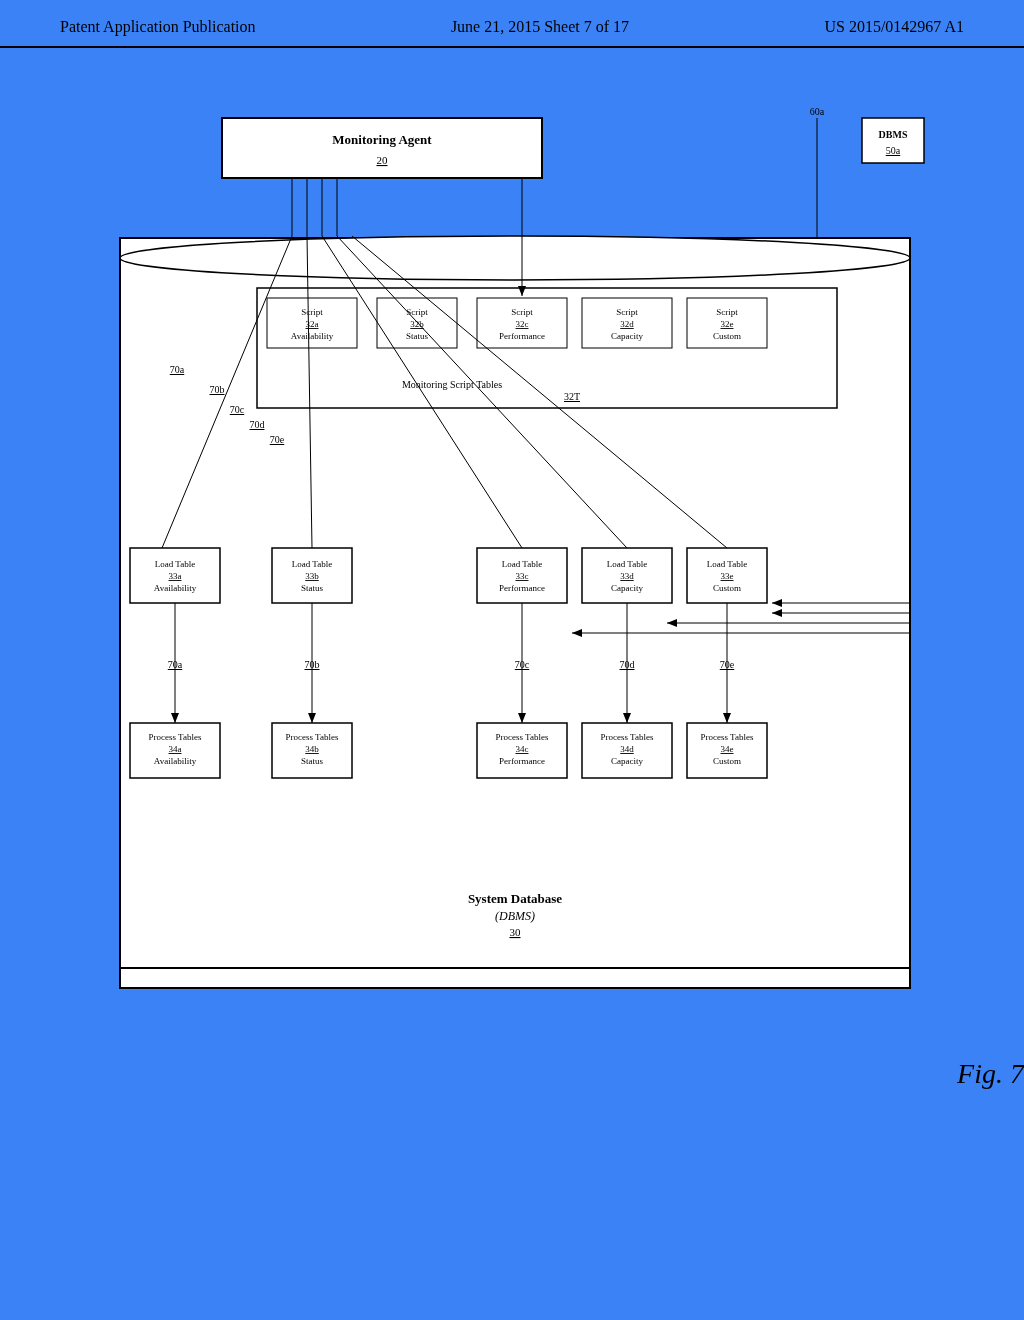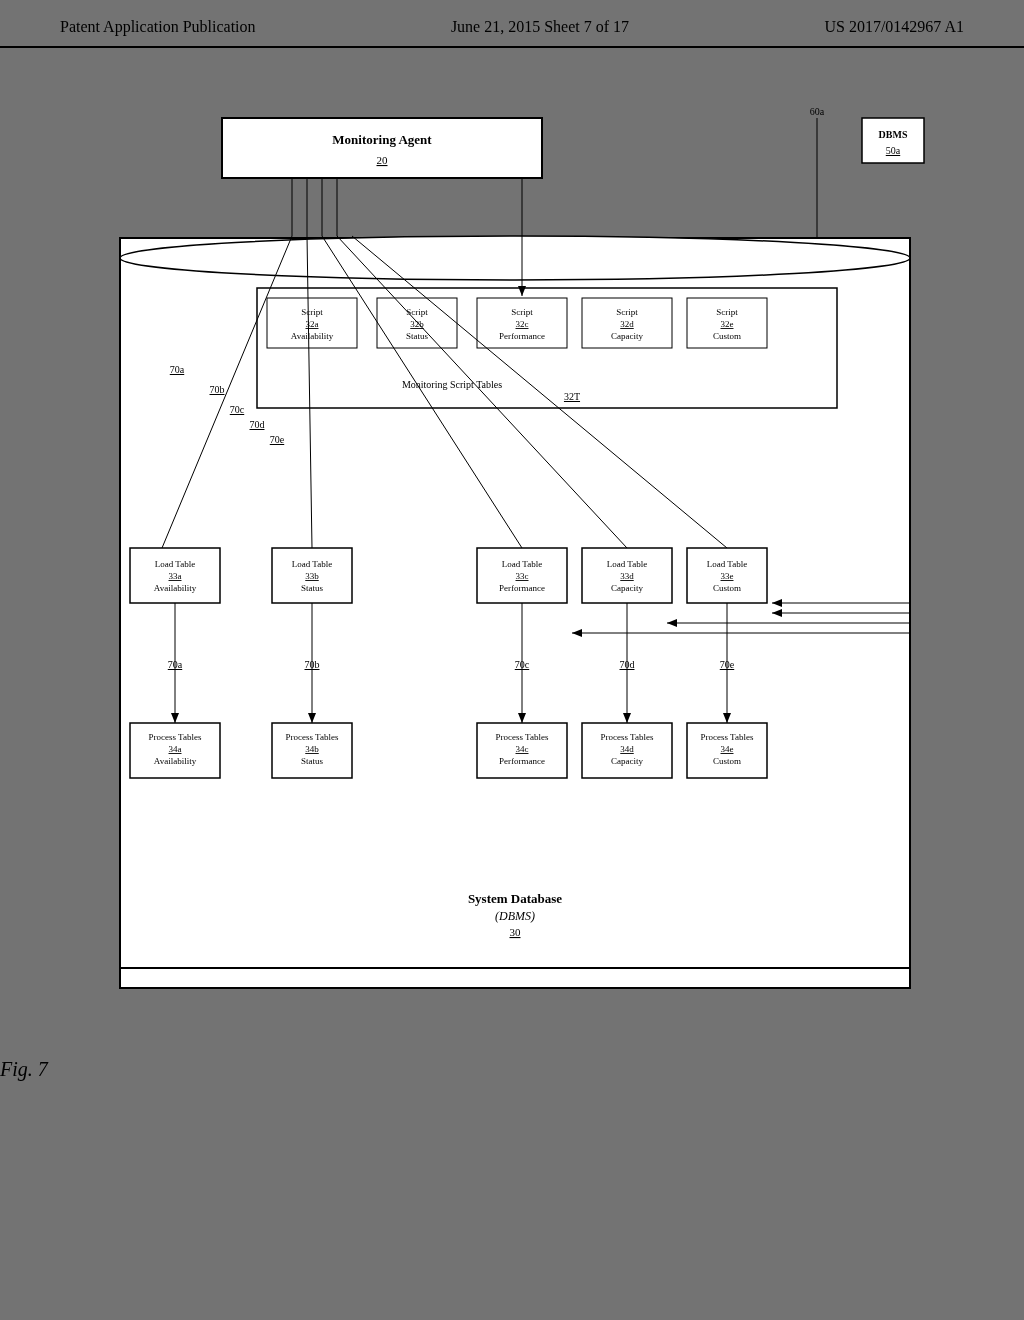--- a/index.html
+++ b/index.html
@@ -8,42 +8,42 @@
       font-family: 'Times New Roman', Times, serif;
       width: 1024px;
       min-height: 1320px;
       position: relative;
       overflow: hidden;
     }
 
     .page {
       width: 1024px;
       min-height: 1320px;
-      background: #737373;
+      background: #3b82f6;
       position: relative;
     }
 
     
     .header {
       display: flex;
       justify-content: space-between;
       align-items: center;
       padding: 18px 60px 10px 60px;
       border-bottom: 2px solid #000;
     }
   </style>
 </head>
 <body>
 
 <div class="page">
 
   <div class="header">
     <span>Patent Application Publication</span>
     <span>June 21, 2015   Sheet 7 of 17</span>
-    <span>US 2017/0142967 A1</span>
+    <span>US 2015/0142967 A1</span>
   </div>
 
   <div style="position:relative; width:900px; height:980px; margin: 20px auto 0 auto;">
 
     <svg width="900" height="980" style="position:absolute;top:0;left:0;overflow:visible;">
 
       <rect x="58" y="170" width="790" height="750" fill="white" stroke="black" stroke-width="2"></rect>
 
       <ellipse cx="453" cy="190" rx="395" ry="22" fill="white" stroke="black" stroke-width="1.5"></ellipse>
 
@@ -198,17 +198,17 @@
       <text x="665" y="684" text-anchor="middle" font-family="Times New Roman" font-size="9" text-decoration="underline">34e</text>
       <text x="665" y="696" text-anchor="middle" font-family="Times New Roman" font-size="9">Custom</text>
 
       <text x="453" y="835" text-anchor="middle" font-family="Times New Roman" font-size="13" font-weight="bold">System Database</text>
       <text x="453" y="852" text-anchor="middle" font-family="Times New Roman" font-size="12" font-style="italic">(DBMS)</text>
       <text x="453" y="868" text-anchor="middle" font-family="Times New Roman" font-size="11" text-decoration="underline">30</text>
 
     </svg>
   </div>
 
-  <div style="text-align:left; font-family:'Times New Roman',Times,serif; font-size:20px; font-style:italic; margin-top: 10px;">
+  <div style="text-align:right; font-family:'Times New Roman',Times,serif; font-size:28px; font-style:italic; margin-top: 10px;">
     <span>Fig. 7</span>
   </div>
 
 </div>
 
 </body></html>

